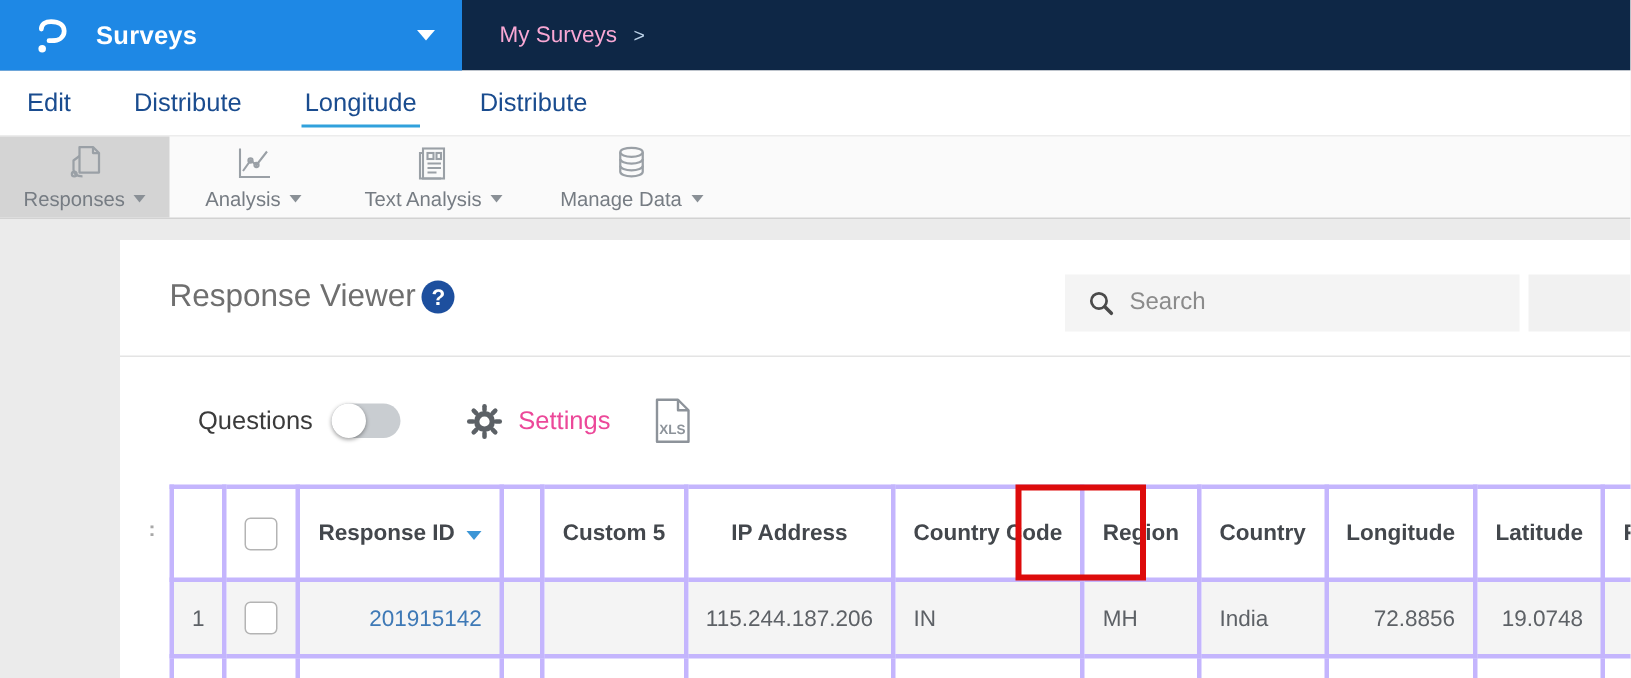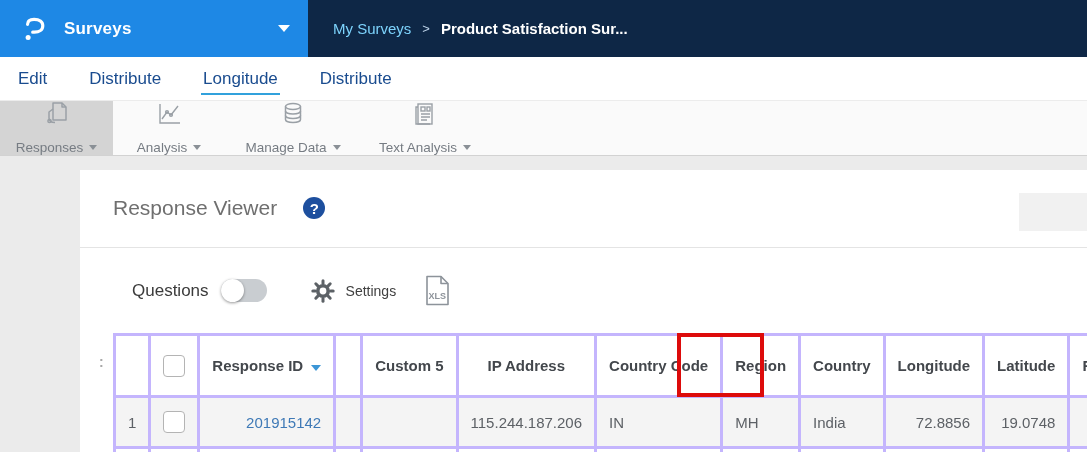--- a/index.html
+++ b/index.html
@@ -1,71 +1,71 @@
 <!DOCTYPE html>
 <html><head>
 <meta charset="utf-8">
 <style>
   * { margin:0; padding:0; box-sizing:border-box; }
   html,body { width:1087px; height:452px; overflow:hidden; }
   body { font-family:"Liberation Sans","DejaVu Sans",sans-serif; background:#ebebeb; }
 
   
-  .topbar { height:57px; background:#0e2746; display:flex; align-items:stretch; }
+  .topbar { height:47px; background:#0e2746; display:flex; align-items:stretch; }
   .brand { width:308px; background:#1e88e5; display:flex; align-items:center;
            padding:0 18px 0 22px; color:#fff; cursor:pointer; }
   .brand .logo { margin-right:16px; display:flex; }
   .brand-label { font-size:17px; font-weight:600; flex:1; letter-spacing:.2px; }
   .tri { width:0; height:0; display:inline-block; }
   .tri-white { border-left:6px solid transparent; border-right:6px solid transparent; border-top:7px solid #fff; }
   .breadcrumb { display:flex; align-items:center; margin-left:25px; gap:11px; font-size:15px; }
-  .bc-link { color:#7dd3fc; font-weight:500; cursor:pointer; }
+  .bc-link { color:#f9a8d4; font-weight:500; cursor:pointer; }
   .bc-sep { color:#bcd2e8; font-size:13px; }
   .bc-current { color:#fff; font-weight:600; }
 
   
   .tabs { height:43px; background:#fff; display:flex; align-items:center; padding-left:18px; }
   .tab { font-size:17px; font-weight:500; color:#1a4c8f; margin-right:42px; cursor:pointer; position:relative; }
   .tab.active::after { content:""; position:absolute; left:-2px; right:-2px; bottom:-6px; height:2px; background:#31a1dc; }
 
   
   .toolbar { height:56px; background:#fafafa; border-top:1px solid #ececec; border-bottom:1px solid #d2d2d2; display:flex; }
-  .tb-item { display:flex; flex-direction:column; align-items:center; justify-content:space-between; gap:3px;
+  .tb-item { display:flex; flex-direction:column; align-items:center; justify-content:center; gap:3px;
              font-size:13.5px; color:#767c83; cursor:pointer; }
   .tb-item.active { background:#d4d4d4; }
   .tb-item .tb-label { display:flex; align-items:center; gap:6px; }
   .tri-gray { border-left:4.5px solid transparent; border-right:4.5px solid transparent; border-top:5px solid #8a9096; }
   .tb-icon { height:26px; display:flex; align-items:flex-end; }
 
   
   .page { padding:14px 0 0 80px; }
   .card { background:#fff; width:1007px; min-height:282px; }
 
   .viewer-header { height:78px; border-bottom:1px solid #e4e4e4; position:relative; }
   .viewer-title { position:absolute; left:33px; top:26px; font-size:21px; color:#6f6f6f;
-                  display:flex; align-items:center; gap:26px; }
+                  display:flex; align-items:center; gap:4px; }
   .help-circle { width:22px; height:22px; border-radius:50%; background:#1d4f9e; color:#fff;
                  font-size:15px; font-weight:700; display:flex; align-items:center; justify-content:center; cursor:pointer; }
   .search-box { position:absolute; left:630px; top:23px; width:303px; height:38px; background:#f4f4f4;
                 display:flex; align-items:center; padding-left:14px; }
   .search-box svg { flex:none; }
   .search-box input { border:none; outline:none; background:transparent; font-size:16px; color:#444;
                       margin-left:9px; width:250px; font-family:inherit; }
   .search-box input::placeholder { color:#8b8b8b; }
   .gray-btn { position:absolute; left:939px; top:23px; width:68px; height:38px; background:#f1f1f1;
               border:none; cursor:pointer; }
 
   
   .controls { height:85px; display:flex; align-items:center; padding-left:52px; }
   .q-label { font-size:17px; font-weight:500; color:#3b3b3b; margin-right:12px; }
   .toggle { width:46px; height:23px; border-radius:12px; background:#c9cdd1; position:relative; cursor:pointer; }
   .toggle .knob { position:absolute; left:0; top:0; width:23px; height:23px; border-radius:50%;
                   background:#fff; box-shadow:0 1px 3px rgba(0,0,0,.4); }
   .gear-wrap { margin-left:44px; display:flex; align-items:center; cursor:pointer; }
-  .settings-link { margin-left:11px; font-size:14px; color:#404040; cursor:pointer; }
+  .settings-link { margin-left:11px; font-size:17px; color:#ec4899; cursor:pointer; }
   .xls-wrap { margin-left:28px; cursor:pointer; display:flex; }
 
   
   .table-wrap { margin-left:33px; position:relative; }
   table { border-collapse:collapse; table-layout:fixed; }
   th, td { border:3px solid #c4b5fd; font-size:15px; padding:0 12px; overflow:hidden; white-space:nowrap; }
   th { height:62px; color:#43474c; font-weight:600; background:#fff; }
   td { height:51px; color:#5d6166; }
   tr.data-row td { background:#f4f4f4; }
   tr.next-row td { background:#fff; }
@@ -87,21 +87,20 @@
         <path d="M6 9 C6 5.4 9 3.6 13 3.6 C18.8 3.6 22.4 6.2 22.4 10.4 C22.4 15 18.4 17.4 13.4 17.4 L11.5 17.4" fill="none" stroke="#ffffff" stroke-width="3.4" stroke-linecap="round"></path>
         <circle cx="6.6" cy="23.2" r="2.7" fill="#ffffff"></circle>
       </svg>
     </span>
     <span class="brand-label">Surveys</span>
     <span class="tri tri-white"></span>
   </div>
   <div class="breadcrumb">
     <span class="bc-link">My Surveys</span>
     <span class="bc-sep">&gt;</span>
-    <span class="bc-current">Product Satisfaction Sur...</span>
   </div>
 </div>
 
 <div class="tabs">
   <span class="tab">Edit</span>
   <span class="tab">Distribute</span>
   <span class="tab active">Longitude</span>
   <span class="tab">Distribute</span>
 </div>
 
@@ -124,61 +123,68 @@
     <span class="tb-icon">
       <svg width="28" height="26" viewBox="0 0 28 26" fill="none" stroke="#9aa0a6" stroke-width="1.4">
         <path d="M5 3 v19 h20"></path>
         <polyline points="7,18 12,11 16,14 23,5"></polyline>
         <circle cx="12" cy="11" r="1.4"></circle>
           <circle cx="16" cy="14" r="1.4"></circle>
       </svg>
     </span>
     <span class="tb-label">
       <span>Analysis</span>
-      <span class="tri tri-gray"></span>
-    </span>
-  </div>
-  <div class="tb-item" style="width:136px">
-    <span class="tb-icon">
-      <svg width="26" height="26" viewBox="0 0 26 26" fill="none" stroke="#9aa0a6" stroke-width="1.5">
-        <ellipse cx="13" cy="5.5" rx="7.5" ry="3"></ellipse>
-        <path d="M5.5 5.5 v13 c0 1.7 3.4 3 7.5 3 s7.5-1.3 7.5-3 v-13"></path>
-        <path d="M5.5 10 c0 1.7 3.4 3 7.5 3 s7.5-1.3 7.5-3"></path>
-        <path d="M5.5 14.5 c0 1.7 3.4 3 7.5 3 s7.5-1.3 7.5-3"></path>
-      </svg>
-    </span>
-    <span class="tb-label">
-      <span>Manage Data</span>
       <span class="tri tri-gray"></span>
     </span>
   </div>
   <div class="tb-item" style="width:128px">
     <span class="tb-icon">
       <svg width="26" height="26" viewBox="0 0 26 26" fill="none" stroke="#9aa0a6" stroke-width="1.4">
         <rect x="6" y="3" width="14" height="20"></rect>
         <rect x="9" y="6" width="4" height="4"></rect>
         <rect x="15" y="6" width="3" height="4"></rect>
         <path d="M9 13 h9 M9 16 h9 M9 19 h6"></path>
         <path d="M6 6 h-2 v17 h14"></path>
       </svg>
     </span>
     <span class="tb-label">
       <span>Text Analysis</span>
       <span class="tri tri-gray"></span>
     </span>
   </div>
+  <div class="tb-item" style="width:136px">
+    <span class="tb-icon">
+      <svg width="26" height="26" viewBox="0 0 26 26" fill="none" stroke="#9aa0a6" stroke-width="1.5">
+        <ellipse cx="13" cy="5.5" rx="7.5" ry="3"></ellipse>
+        <path d="M5.5 5.5 v13 c0 1.7 3.4 3 7.5 3 s7.5-1.3 7.5-3 v-13"></path>
+        <path d="M5.5 10 c0 1.7 3.4 3 7.5 3 s7.5-1.3 7.5-3"></path>
+        <path d="M5.5 14.5 c0 1.7 3.4 3 7.5 3 s7.5-1.3 7.5-3"></path>
+      </svg>
+    </span>
+    <span class="tb-label">
+      <span>Manage Data</span>
+      <span class="tri tri-gray"></span>
+    </span>
+  </div>
 </div>
 
 <div class="page">
   <div class="card">
 
     <div class="viewer-header">
       <div class="viewer-title">
         <span>Response Viewer</span>
         <span class="help-circle">?</span>
+      </div>
+      <div class="search-box">
+        <svg width="20" height="20" viewBox="0 0 22 22">
+          <circle cx="9.5" cy="9.5" r="5.6" fill="none" stroke="#4a4a4a" stroke-width="2"></circle>
+          <line x1="13.8" y1="13.8" x2="18.6" y2="18.6" stroke="#4a4a4a" stroke-width="2.6" stroke-linecap="round"></line>
+        </svg>
+        <input type="text" placeholder="Search" style="">
       </div>
       <button class="gray-btn"></button>
     </div>
 
     <div class="controls">
       <span class="q-label">Questions</span>
       <span class="toggle">
           <span class="knob"></span>
         </span>
       <span class="gear-wrap">

